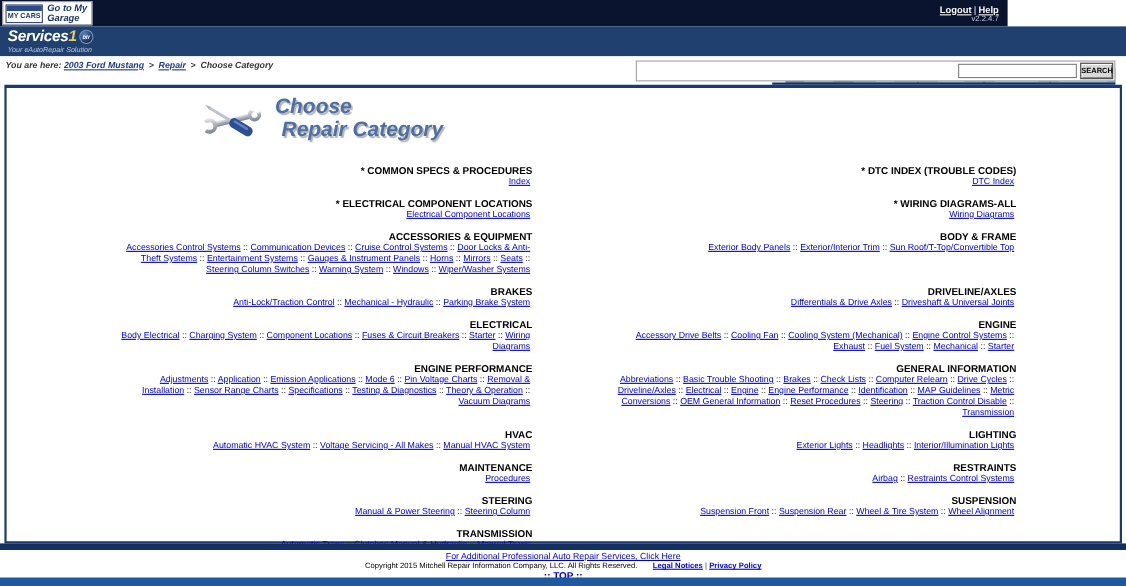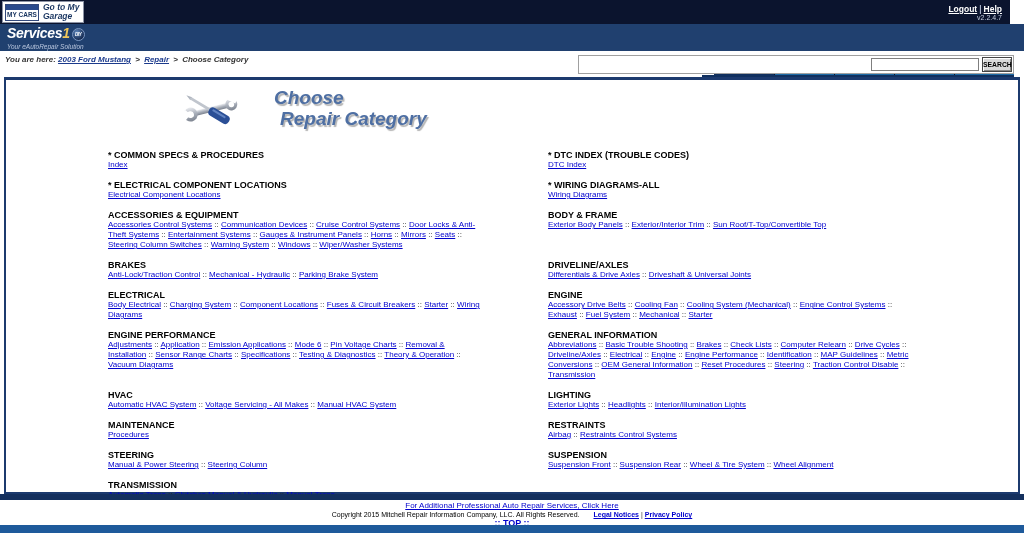--- a/index.html
+++ b/index.html
@@ -1,21 +1,21 @@
 <!DOCTYPE html>
 <html><head>
 <meta charset="utf-8">
 <style>
   *{margin:0;padding:0;box-sizing:border-box;}
   html,body{width:1024px;height:533px;}
   body{font-family:"Liberation Sans",sans-serif;background:#ffffff;position:relative;overflow:hidden;}
   a{cursor:pointer;}
 
   
-  .topbar{position:absolute;left:0;top:0;width:1010px;height:24px;background:#0b142e;}
+  .topbar{position:absolute;left:0;top:0;width:916px;height:24px;background:#0b142e;}
   .mycars{position:absolute;left:2px;top:1px;height:22px;background:#fff;border:1px solid #8d94a6;display:flex;align-items:center;gap:4px;padding:1px 4px 1px 2px;}
   .plate{width:34px;height:17px;border:1px solid #33497c;background:#fff;display:flex;flex-direction:column;}
   .plate-top{height:5px;background:#2a4a8c;}
   .plate-text{flex:1;display:flex;align-items:center;justify-content:center;font-size:6.5px;font-weight:bold;color:#17335f;}
   .garage-label{font-size:8.5px;line-height:9px;font-weight:bold;font-style:italic;color:#17335f;white-space:pre-line;}
   .top-links{position:absolute;right:8px;top:4px;font-size:8.5px;font-weight:bold;color:#fff;}
   .top-links a{color:#fff;text-decoration:underline;}
   .top-links .pipe{color:#aab4cc;margin:0 2px;text-decoration:none;}
   .version{position:absolute;right:8px;top:14px;font-size:7px;color:#c6cfe2;}
 
@@ -43,26 +43,26 @@
   .breadcrumb .bc-sep{margin:0 2px;color:#333;}
   .search-panel{position:absolute;left:578px;top:55px;width:436px;height:19px;background:#fff;border:1px solid #a0a0a0;}
   .search-input{position:absolute;left:292px;top:2px;width:108px;height:13px;border:1px solid #7f7f7f;font-size:8px;padding:0 2px;font-family:"Liberation Sans",sans-serif;}
   .search-button{position:absolute;left:403px;top:1px;width:30px;height:15px;background:#d9d9d9;border:1px solid #444;
     box-shadow:inset 1px 1px 0 #fff,inset -1px -1px 0 #888;font-size:6.8px;font-weight:bold;color:#000;
     font-family:"Liberation Sans",sans-serif;padding:0;}
 
   
   .content{position:absolute;left:4px;top:77px;width:1016px;height:417px;background:#fff;
     border:2px solid #1c3a6e;border-top-width:3px;}
-  .hero{position:absolute;left:172px;top:7px;display:flex;align-items:flex-start;gap:24px;}
+  .hero{position:absolute;left:172px;top:7px;display:flex;align-items:flex-start;}
   .hero-title{margin-left:10px;font-style:italic;font-weight:bold;color:#4e6fa3;
     text-shadow:1.5px 1.5px 1px #b4b4b4;font-size:19px;line-height:21px;}
   .hero-title .line2{margin-left:6px;}
   .grid{position:absolute;left:102px;top:70px;display:grid;grid-template-columns:440px 440px;}
-  .cell{padding-bottom:10px;}
+  .cell{padding-bottom:10px;text-align:right;}
   .sec-title{font-size:9px;font-weight:bold;color:#000;line-height:10px;max-width:376px;}
   .sec-links{font-size:8px;line-height:10px;max-width:374px;color:#222;}
   .cat-link{color:#0000cc;text-decoration:underline;}
   .sep{color:#222;}
 
   
   .footer-bar1{position:absolute;left:0;top:494px;width:1024px;height:6px;background:#14305e;}
   .footer{position:absolute;left:0;top:500px;width:1024px;height:25px;text-align:center;background:#fff;}
   .promo{font-size:8px;margin-top:1px;}
   .promo a{color:#0000cc;text-decoration:underline;}

